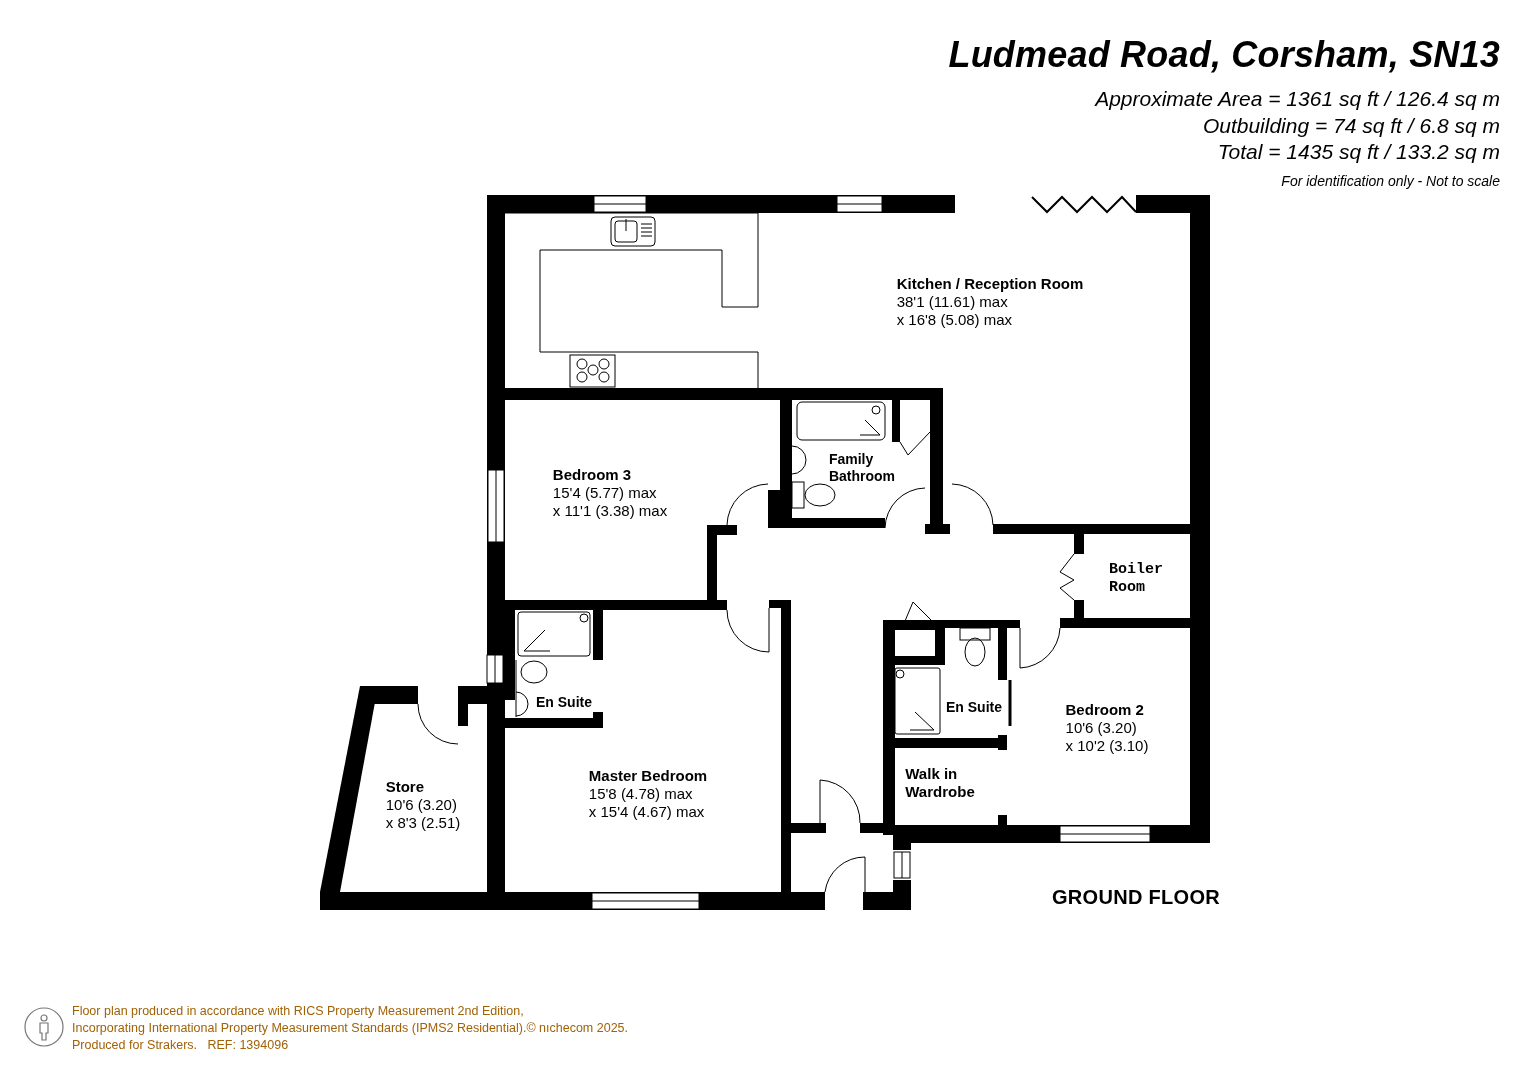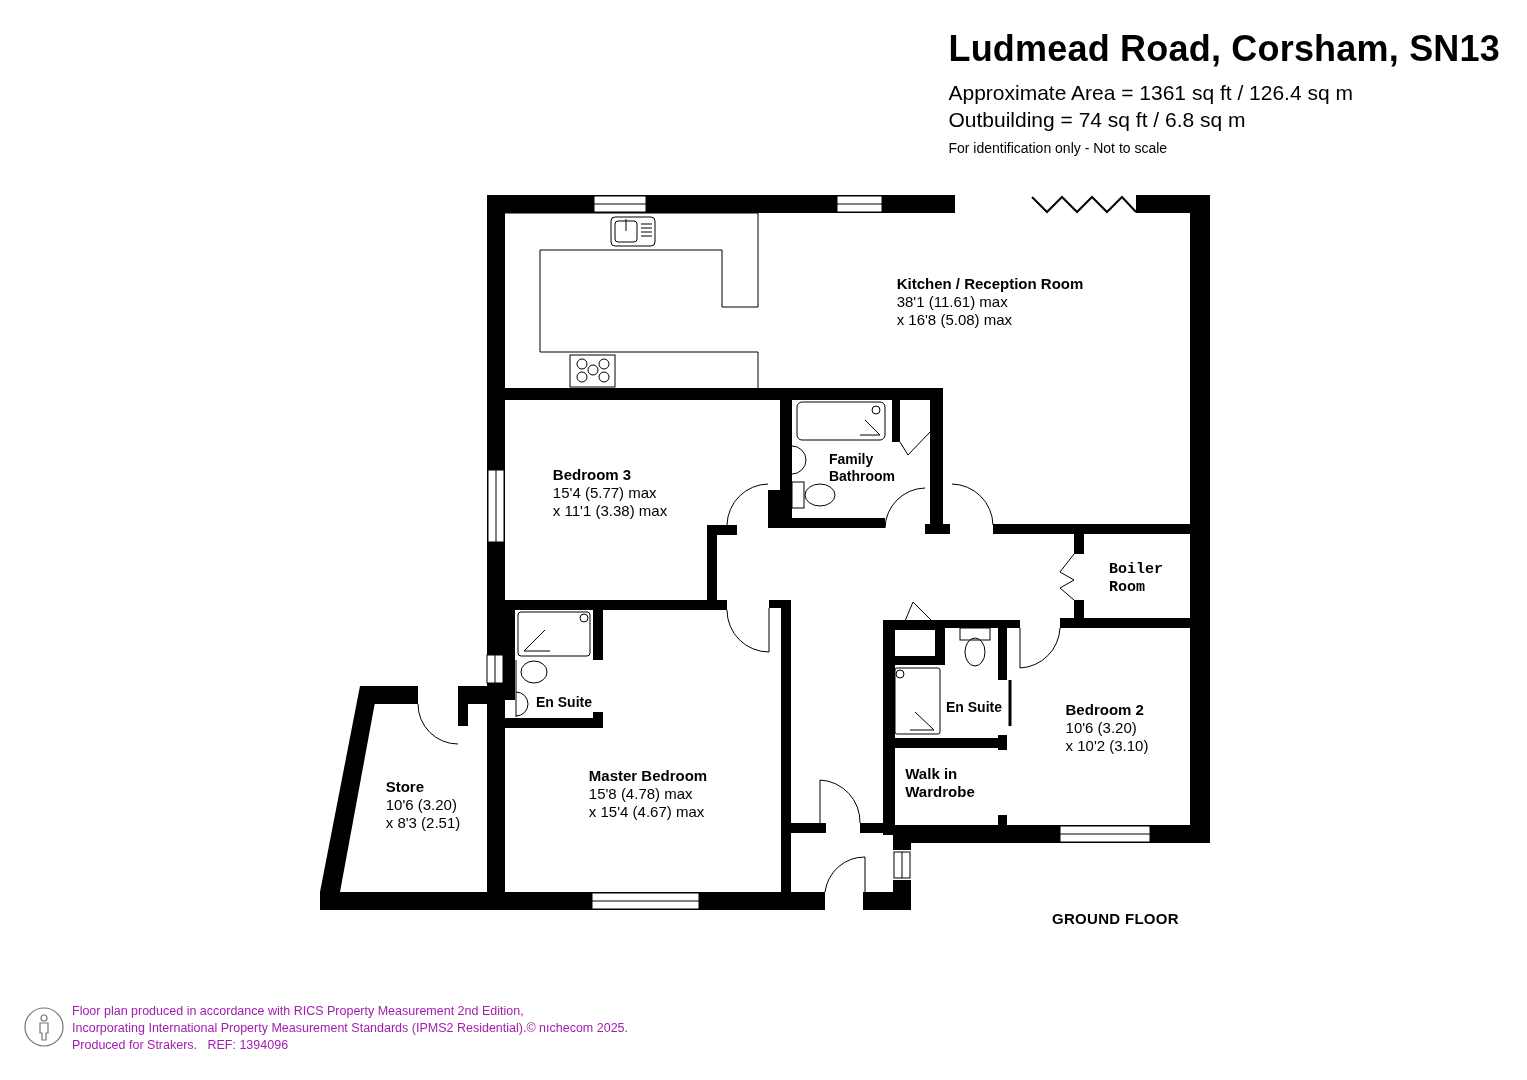--- a/index.html
+++ b/index.html
@@ -1,39 +1,40 @@
 <!DOCTYPE html>
 <html><head>
 <meta charset="utf-8">
 <style>
   html, body { margin: 0; padding: 0; background: #ffffff; }
   body { width: 1527px; height: 1080px; position: relative; overflow: hidden;
          font-family: "Liberation Sans", sans-serif; color: #000; }
-  .header { position: absolute; right: 27px; top: 28px; text-align: left; }
+  .header { position: absolute; right: 27px; top: 34px; text-align: right; font-style: italic; }
   .title { font-size: 36px; font-weight: bold; line-height: 42px; margin: 0; letter-spacing: 0.2px; }
   .area-line { font-size: 21px; line-height: 26.5px; }
   .area-first { margin-top: 10px; }
   .disclaimer { font-size: 14px; line-height: 18px; margin-top: 6px; }
   svg.plan { position: absolute; left: 0; top: 0; }
   .label { position: absolute; white-space: nowrap; transform: translateX(-50%); }
   .room-name { font-weight: bold; font-size: 15px; line-height: 18px; display: block; }
   .room-dim { font-size: 15px; line-height: 18px; display: block; }
-  .floor-label { position: absolute; left: 1052px; top: 886px; font-size: 15px; font-weight: bold; letter-spacing: 0.3px; margin-top: 24px; }
+  .floor-label { position: absolute; left: 1052px; top: 886px; font-size: 20px; font-weight: bold; letter-spacing: 0.3px; }
   .footer { position: absolute; left: 24px; top: 1003px; display: flex; align-items: flex-start; }
   .footer-icon { width: 40px; height: 40px; margin-right: 8px; margin-top: 4px; }
-  .footer-text { font-size: 12.5px; line-height: 17px; color: #a21caf; }
+  .footer-text { font-size: 12.5px; line-height: 17px; color: #a16207; }
   .footer-text .copy { }
 </style>
 </head>
 <body>
 
 <div class="header">
   <div class="title">Ludmead Road, Corsham, SN13</div>
   <div class="area-line area-first">Approximate Area = 1361 sq ft / 126.4 sq m</div>
   <div class="area-line">Outbuilding = 74 sq ft / 6.8 sq m</div>
+  <div class="area-line">Total = 1435 sq ft / 133.2 sq m</div>
   <div class="disclaimer">For identification only - Not to scale</div>
 </div>
 
 <svg class="plan" width="1527" height="1080" viewBox="0 0 1527 1080" xmlns="http://www.w3.org/2000/svg">
   <g fill="#000">
 
     <rect x="487" y="195" width="468" height="18"></rect>
     <rect x="1136" y="195" width="74" height="18"></rect>
 
     <rect x="1190" y="195" width="20" height="648"></rect>

